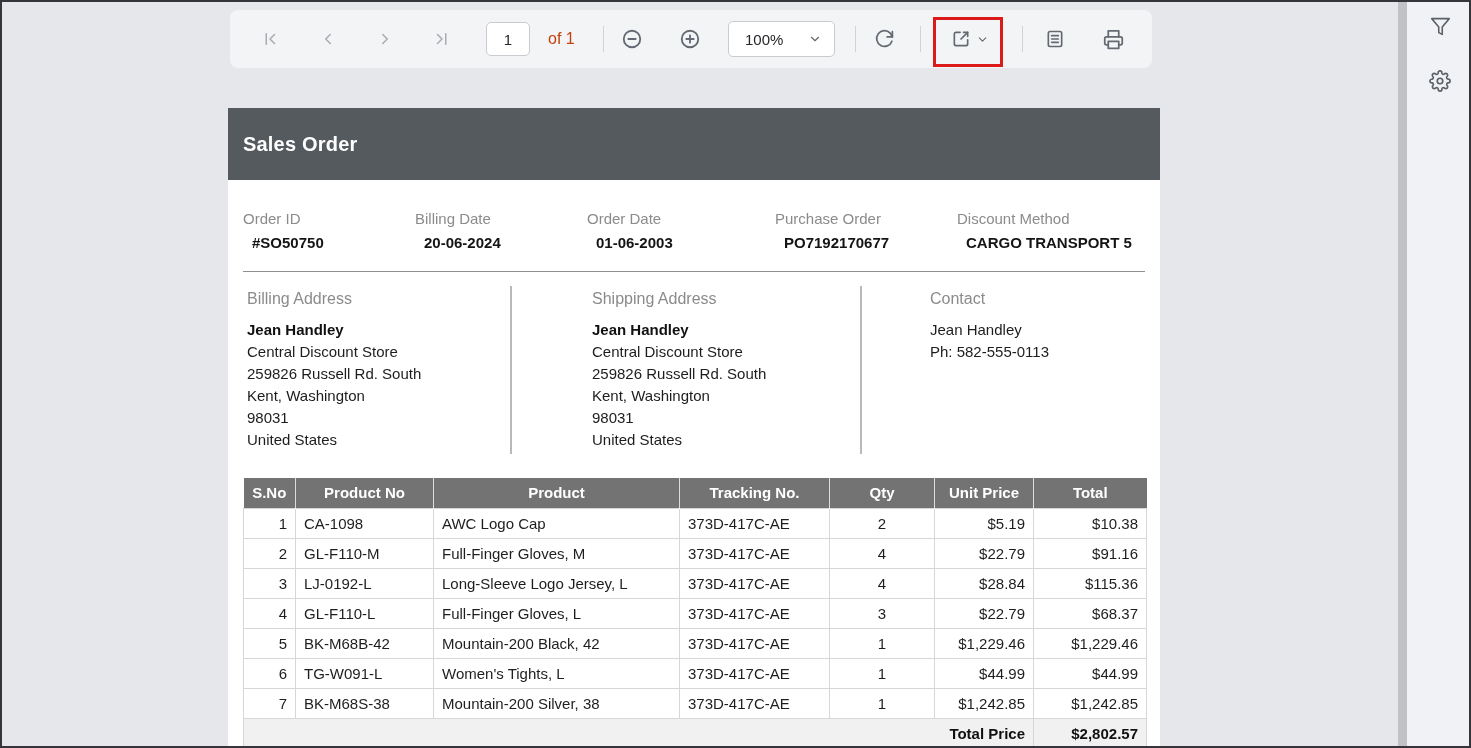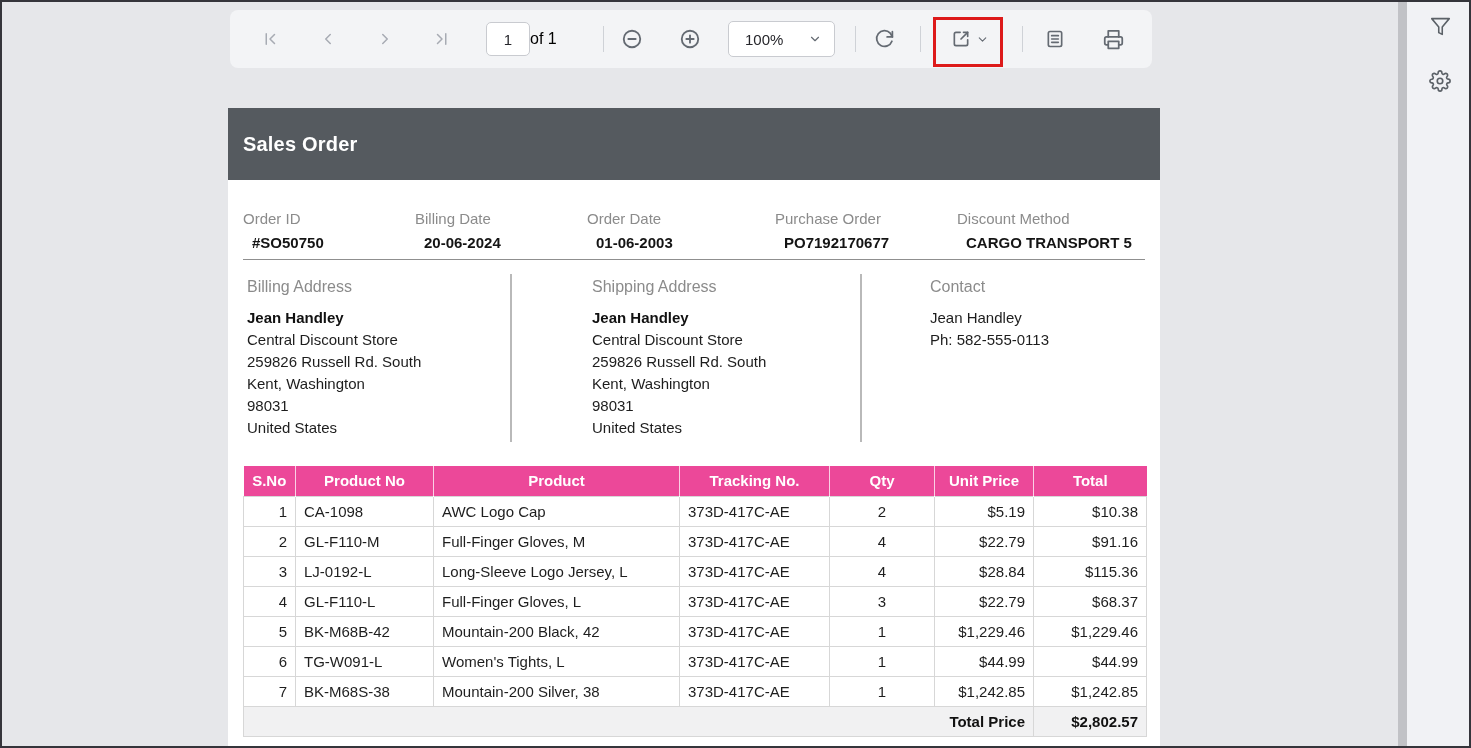--- a/index.html
+++ b/index.html
@@ -22,22 +22,22 @@
   }
   .tb-btn svg{ stroke:#646a72; fill:none; stroke-width:2; stroke-linecap:round; stroke-linejoin:round; }
   .tb-btn.disabled svg{ stroke:#a7abb3; }
   .sep{ position:absolute; top:16px; width:1px; height:26px; background:#cfd2d7; }
   .page-input{
     position:absolute; left:256px; top:12px; width:44px; height:34px;
     border:1px solid #c9cbd0; border-radius:5px; background:#fff;
     text-align:center; font-size:15px; color:#26262b; font-family:"Liberation Sans", sans-serif;
   }
   .of-label{
-    position:absolute; left:300px; top:0; height:58px; line-height:58px;
-    font-size:16px; color:#000000;
+    position:absolute; left:318px; top:0; height:58px; line-height:58px;
+    font-size:16px; color:#c2410c;
   }
   .zoom-select{
     position:absolute; left:498px; top:11px; width:107px; height:36px;
     background:#fff; border:1px solid #c9cbd0; border-radius:5px;
     display:flex; align-items:center; justify-content:space-between;
     padding:0 12px 0 16px; cursor:pointer;
   }
   .zoom-select span{ font-size:15px; color:#26262b; }
   .zoom-select svg{ stroke:#646a72; fill:none; stroke-width:2; stroke-linecap:round; stroke-linejoin:round; }
   .export-chevron{ position:absolute; left:746px; top:22px; }
@@ -66,21 +66,21 @@
   
   .page{
     position:absolute; left:226px; top:106px; width:932px; height:638px;
     background:#fff;
   }
   .doc-titlebar{
     height:72px; background:#555a5f; display:flex; align-items:center;
     padding-left:15px;
   }
   .doc-titlebar span{ color:#fff; font-size:20px; font-weight:700; letter-spacing:.2px; }
-  .meta{ position:relative; height:80px; margin:0 15px; border-bottom:1px solid #8f8f8f; }
+  .meta{ position:relative; height:92px; margin:0 15px; border-bottom:1px solid #8f8f8f; }
   .meta-col{ position:absolute; top:30px; }
   .meta-col:nth-of-type(1){ left:0; }
   .meta-col:nth-of-type(2){ left:172px; }
   .meta-col:nth-of-type(3){ left:344px; }
   .meta-col:nth-of-type(4){ left:532px; }
   .meta-col:nth-of-type(5){ left:714px; }
   .meta-label{ font-size:15px; color:#8b8b8b; margin-bottom:7px; }
   .meta-value{ font-size:15px; font-weight:700; color:#141414;margin-left:9px; }
 
   .addresses{ position:relative; height:206px; }
@@ -95,21 +95,21 @@
   .div-2{ left:632px; }
   .blk-contact{ left:702px; }
   .contact-line{ font-size:15px; color:#1d1d1d; line-height:22px; }
 
   
   table.order{
     margin-left:15px; width:903px; border-collapse:collapse; table-layout:fixed;
     font-size:15px; color:#1e1e1e;
   }
   table.order th{
-    background:#ec4899; color:#fff; font-weight:700; font-size:15px;
+    background:#737373; color:#fff; font-weight:700; font-size:15px;
     height:30px; text-align:center; padding:0 6px;
   }
   table.order th + th{ border-left:1px solid rgba(255,255,255,.75); }
   table.order td{
     height:30px; border:1px solid #d7d7d7; padding:0 8px; background:#fff;
   }
   table.order tbody td:nth-child(1){ text-align:right; }
   table.order tbody td:nth-child(5){ text-align:center; }
   table.order tbody td:nth-child(6),
   table.order tbody td:nth-child(7){ text-align:right; }

